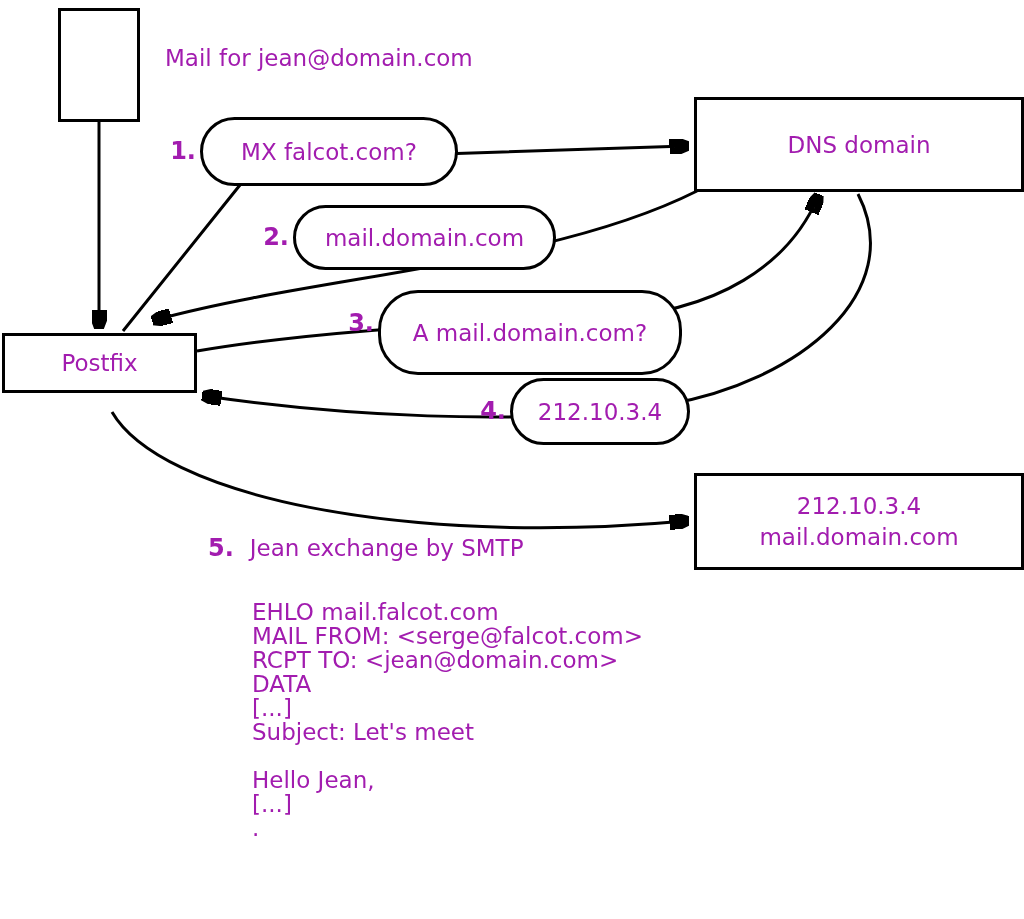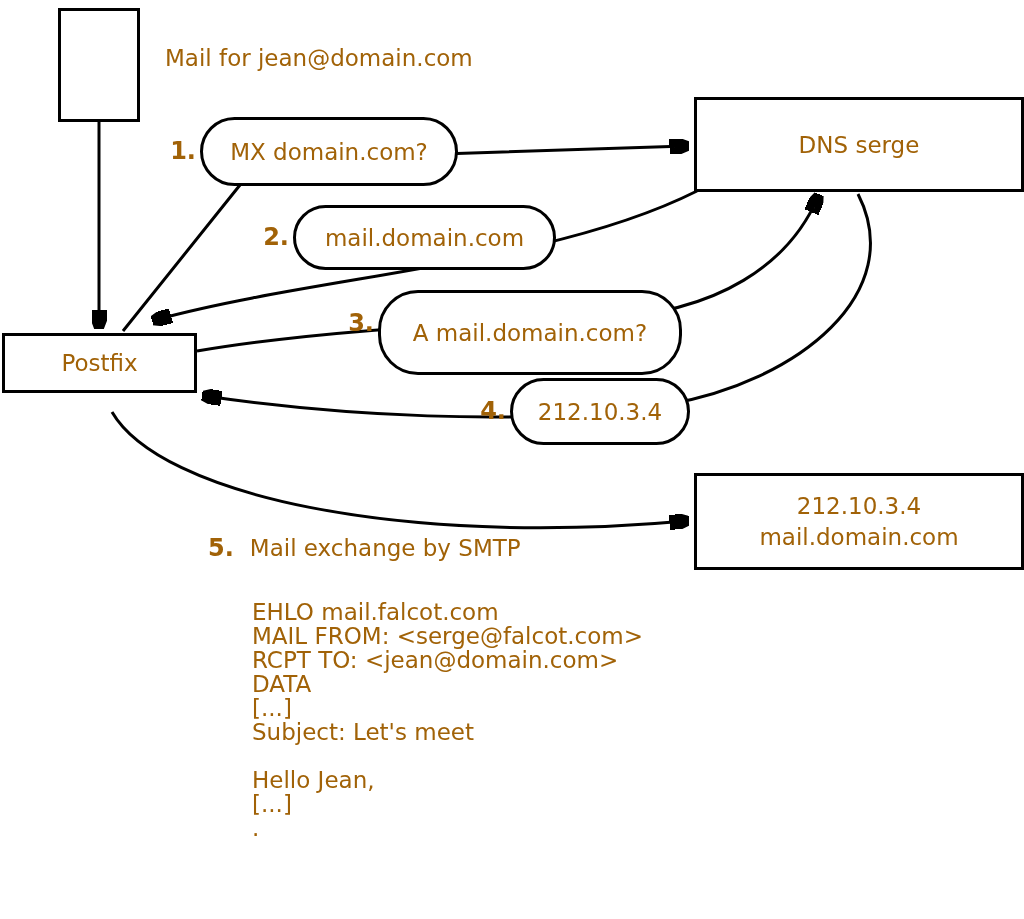--- a/index.html
+++ b/index.html
@@ -1,21 +1,21 @@
 <!DOCTYPE html>
 <html><head>
 <meta charset="utf-8">
 <style>
   html, body { margin: 0; padding: 0; background: #ffffff; }
   .stage {
     position: relative;
     width: 1024px;
     height: 919px;
     background: #ffffff;
-    color: #a16207;
+    color: #a21caf;
     font-family: "DejaVu Sans", "Liberation Sans", sans-serif;
     overflow: hidden;
   }
   svg.arrows { position: absolute; left: 0; top: 0; width: 1024px; height: 919px; }
   svg.arrows path { stroke: #000000; stroke-width: 3; fill: none; }
 
   .box {
     position: absolute;
     border: 3px solid #000000;
     background: #ffffff;
@@ -93,50 +93,50 @@
 
   <div class="box envelope"></div>
 
   <div class="mail-label">Mail for jean@domain.com</div>
 
   <div class="box postfix">
     <span>Postfix</span>
   </div>
 
   <div class="box dns">
-    <span>DNS serge</span>
+    <span>DNS domain</span>
   </div>
 
   <div class="box target">
     <div>212.10.3.4</div>
     <div>mail.domain.com</div>
   </div>
 
   <div class="stepnum n1">1.</div>
   <div class="pill p1">
-    <span>MX domain.com?</span>
+    <span>MX falcot.com?</span>
   </div>
 
   <div class="stepnum n2">2.</div>
   <div class="pill p2">
     <span>mail.domain.com</span>
   </div>
 
   <div class="stepnum n3">3.</div>
   <div class="pill p3">
     <span>A mail.domain.com?</span>
   </div>
 
   <div class="stepnum n4">4.</div>
   <div class="pill p4">
     <span>212.10.3.4</span>
   </div>
 
   <div class="step5">
-    <span class="num">5.</span><span>Mail exchange by SMTP</span>
+    <span class="num">5.</span><span>Jean exchange by SMTP</span>
   </div>
 
   <div class="smtp">EHLO mail.falcot.com
 MAIL FROM: &lt;serge@falcot.com&gt;
 RCPT TO: &lt;jean@domain.com&gt;
 DATA
 [...]
 Subject: Let's meet
 
 Hello Jean,

